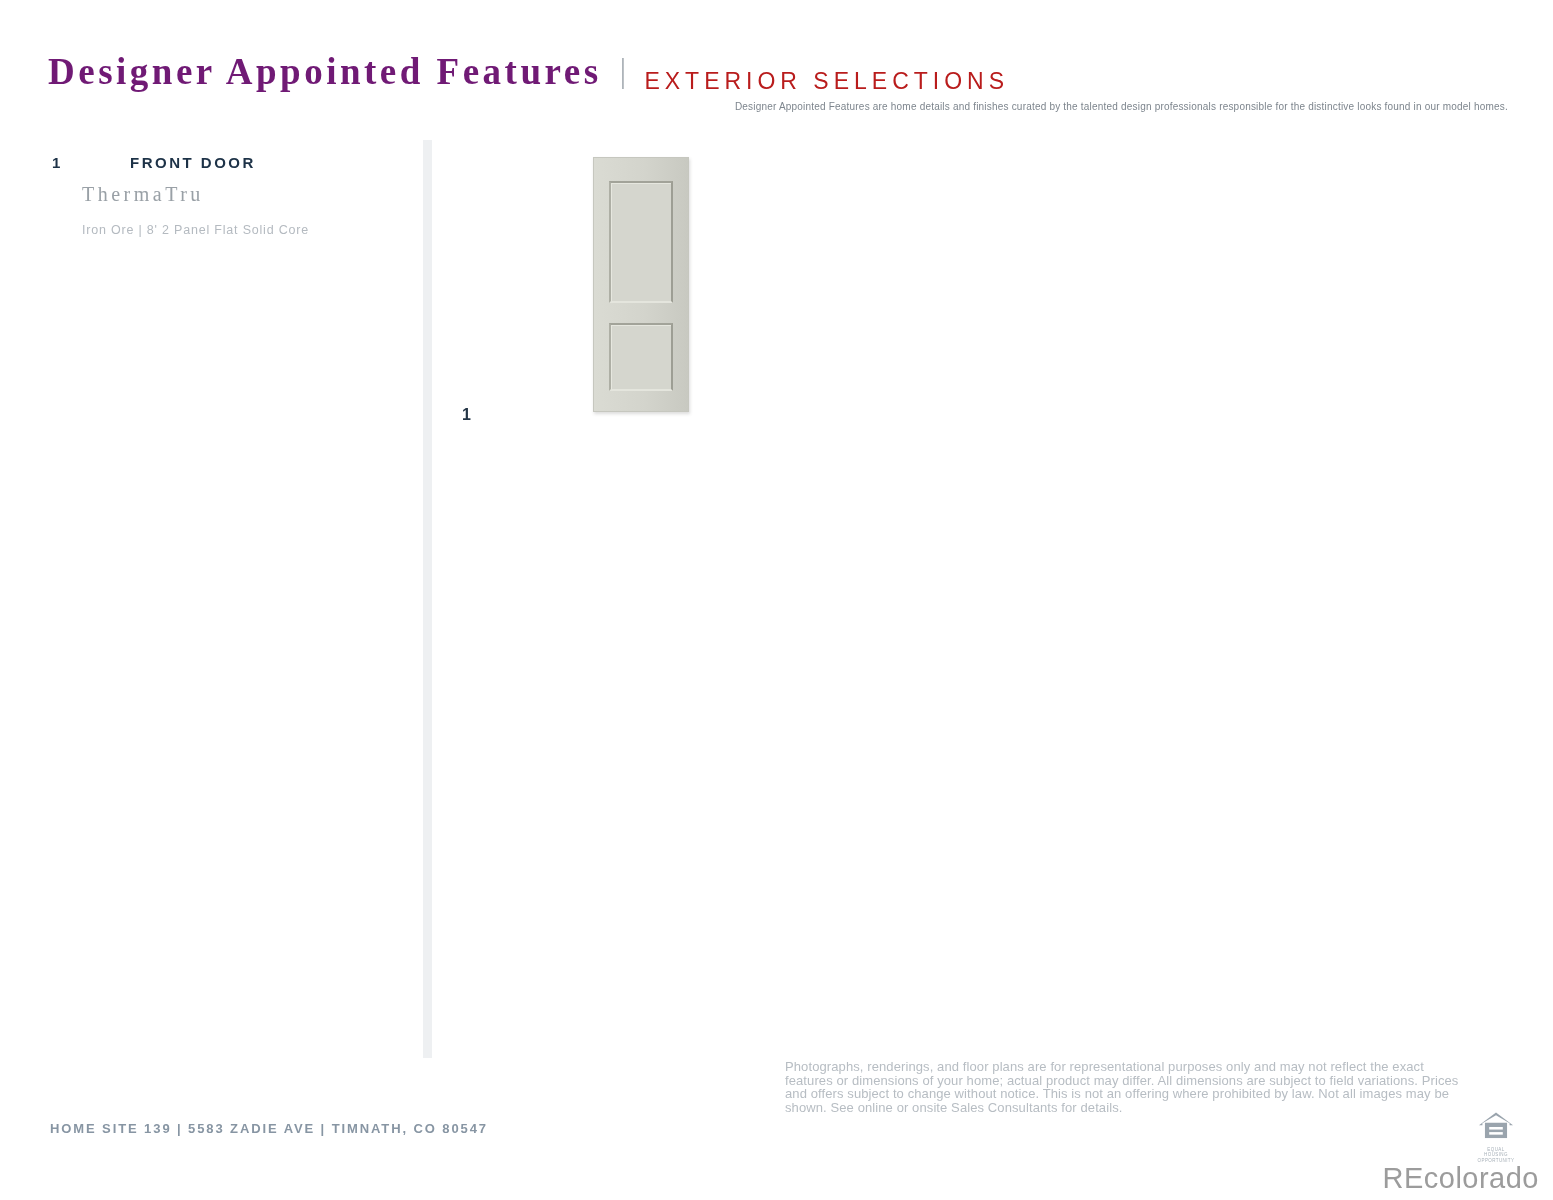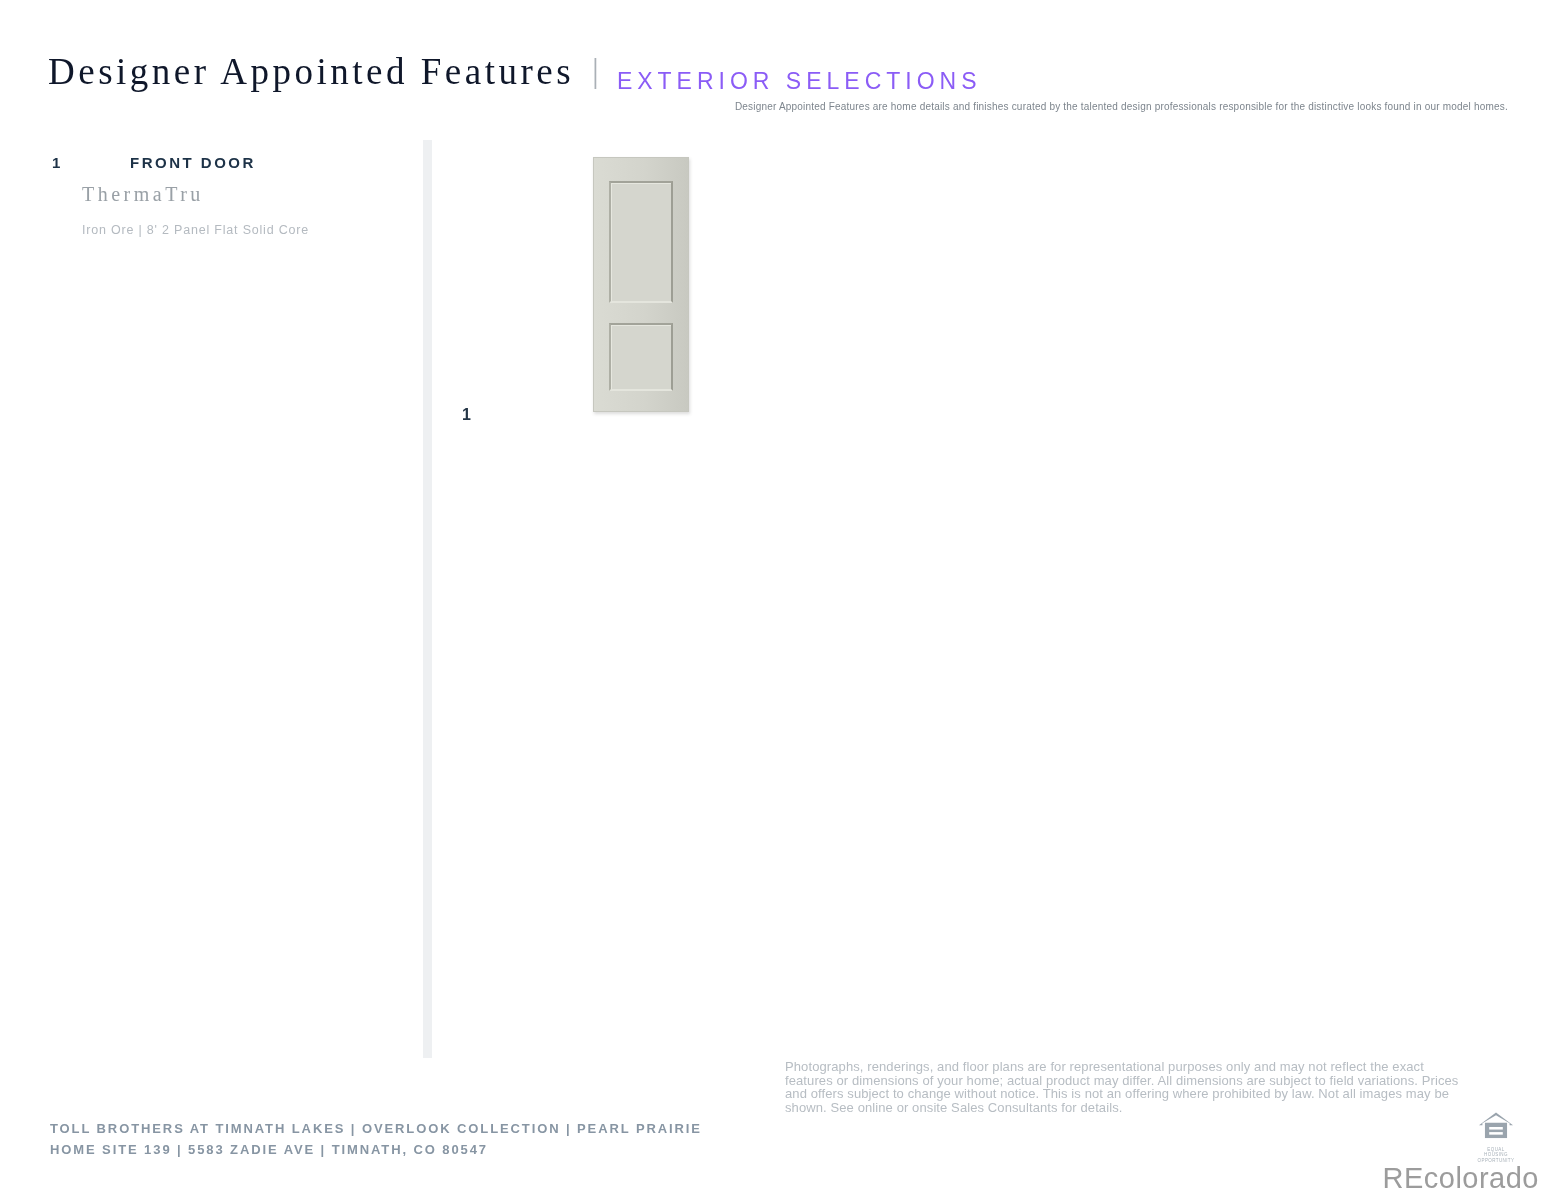--- a/index.html
+++ b/index.html
@@ -9,30 +9,30 @@
     width: 1553px; height: 1200px;
     position: relative; overflow: hidden;
   }
   .page { position: absolute; inset: 0; background: #ffffff; }
 
   
   .header { position: absolute; left: 48px; top: 48px; width: 1460px; }
   .header-row { display: flex; align-items: center; gap: 18px; }
   .page-title {
     font-family: "Liberation Serif", "DejaVu Serif", serif;
-    font-size: 37px; color: #0f172a; letter-spacing: 3.5px;
-    font-weight: 400; white-space: nowrap;
+    font-size: 37px; color: #701a75; letter-spacing: 3.5px;
+    font-weight: 700; white-space: nowrap;
   }
   .header-pipe {
     font-family: "Liberation Serif", serif;
     font-size: 34px; color: #aab0b6; font-weight: 300;
     transform: translateY(-1px);
   }
   .header-tag {
-    font-size: 23px; color: #8b5cf6; letter-spacing: 5px;
+    font-size: 23px; color: #b91c1c; letter-spacing: 5px;
     font-weight: 400; white-space: nowrap; padding-top: 8px; margin-top: 12px;
   }
   .page-description {
     margin-top: 6px; font-size: 10px; color: #7d858d; letter-spacing: 0.2px; text-align: right;
   }
 
   
   .selection-item { position: absolute; left: 52px; top: 154px; width: 340px; }
   .selection-head { display: flex; }
   .selection-number {
@@ -130,21 +130,20 @@
 
   <div class="door-figure">
     <div class="door">
       <div class="door-panel top"></div>
       <div class="door-panel bottom"></div>
     </div>
   </div>
   <div class="door-number">1</div>
 
   <div class="footer-left">
-    <div class="footer-line">TOLL BROTHERS AT TIMNATH LAKES | OVERLOOK COLLECTION | PEARL PRAIRIE</div>
     <div class="footer-line">HOME SITE 139 | 5583 ZADIE AVE | TIMNATH, CO 80547</div>
   </div>
 
   <div class="disclaimer">Photographs, renderings, and floor plans are for representational purposes only and may not reflect the exact features or dimensions of your home; actual product may differ.  All dimensions are subject to field variations.  Prices and offers subject to change without notice. This is not an offering where prohibited by law.  Not all images may be shown.  See online or onsite Sales Consultants for details.</div>
 
   <div class="eho-logo">
     <svg width="34" height="30" viewBox="0 0 40 34">
       <polygon points="20,0 40,15 36,15 36,12.5 20,3.2 4,12.5 4,15 0,15" fill="#9aa4ad"></polygon>
       <rect x="7" y="12" width="26" height="18" fill="#9aa4ad"></rect>
       <rect x="12" y="17" width="16" height="3" fill="#ffffff"></rect>

